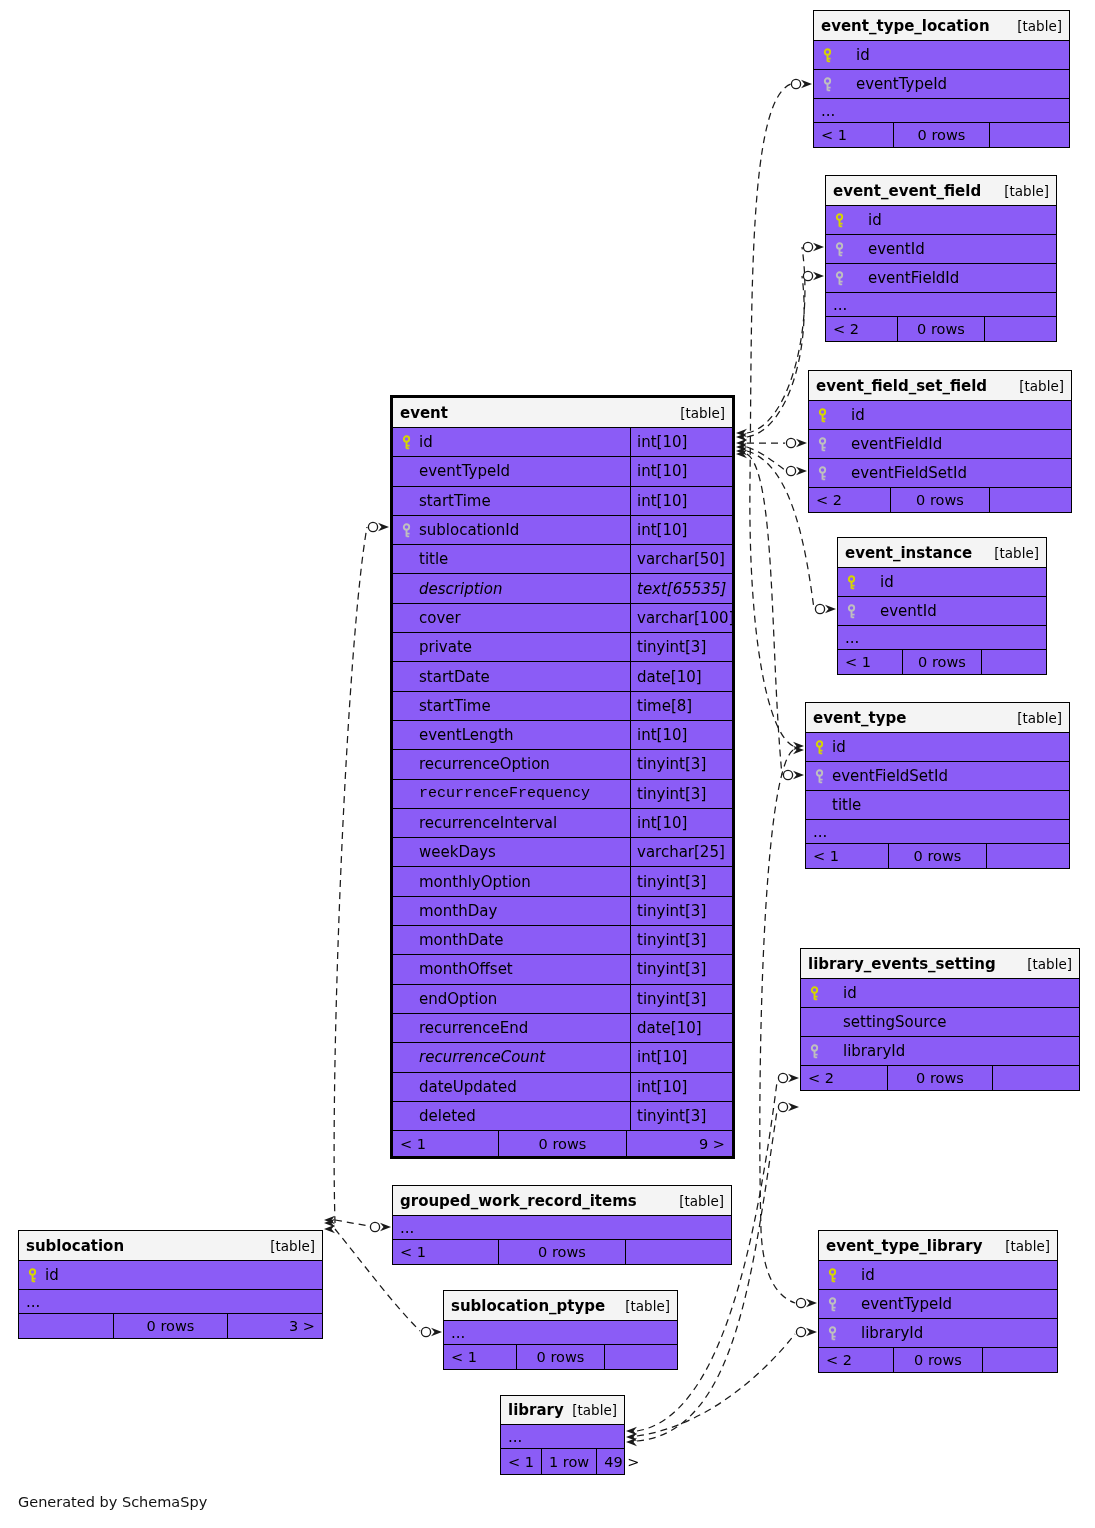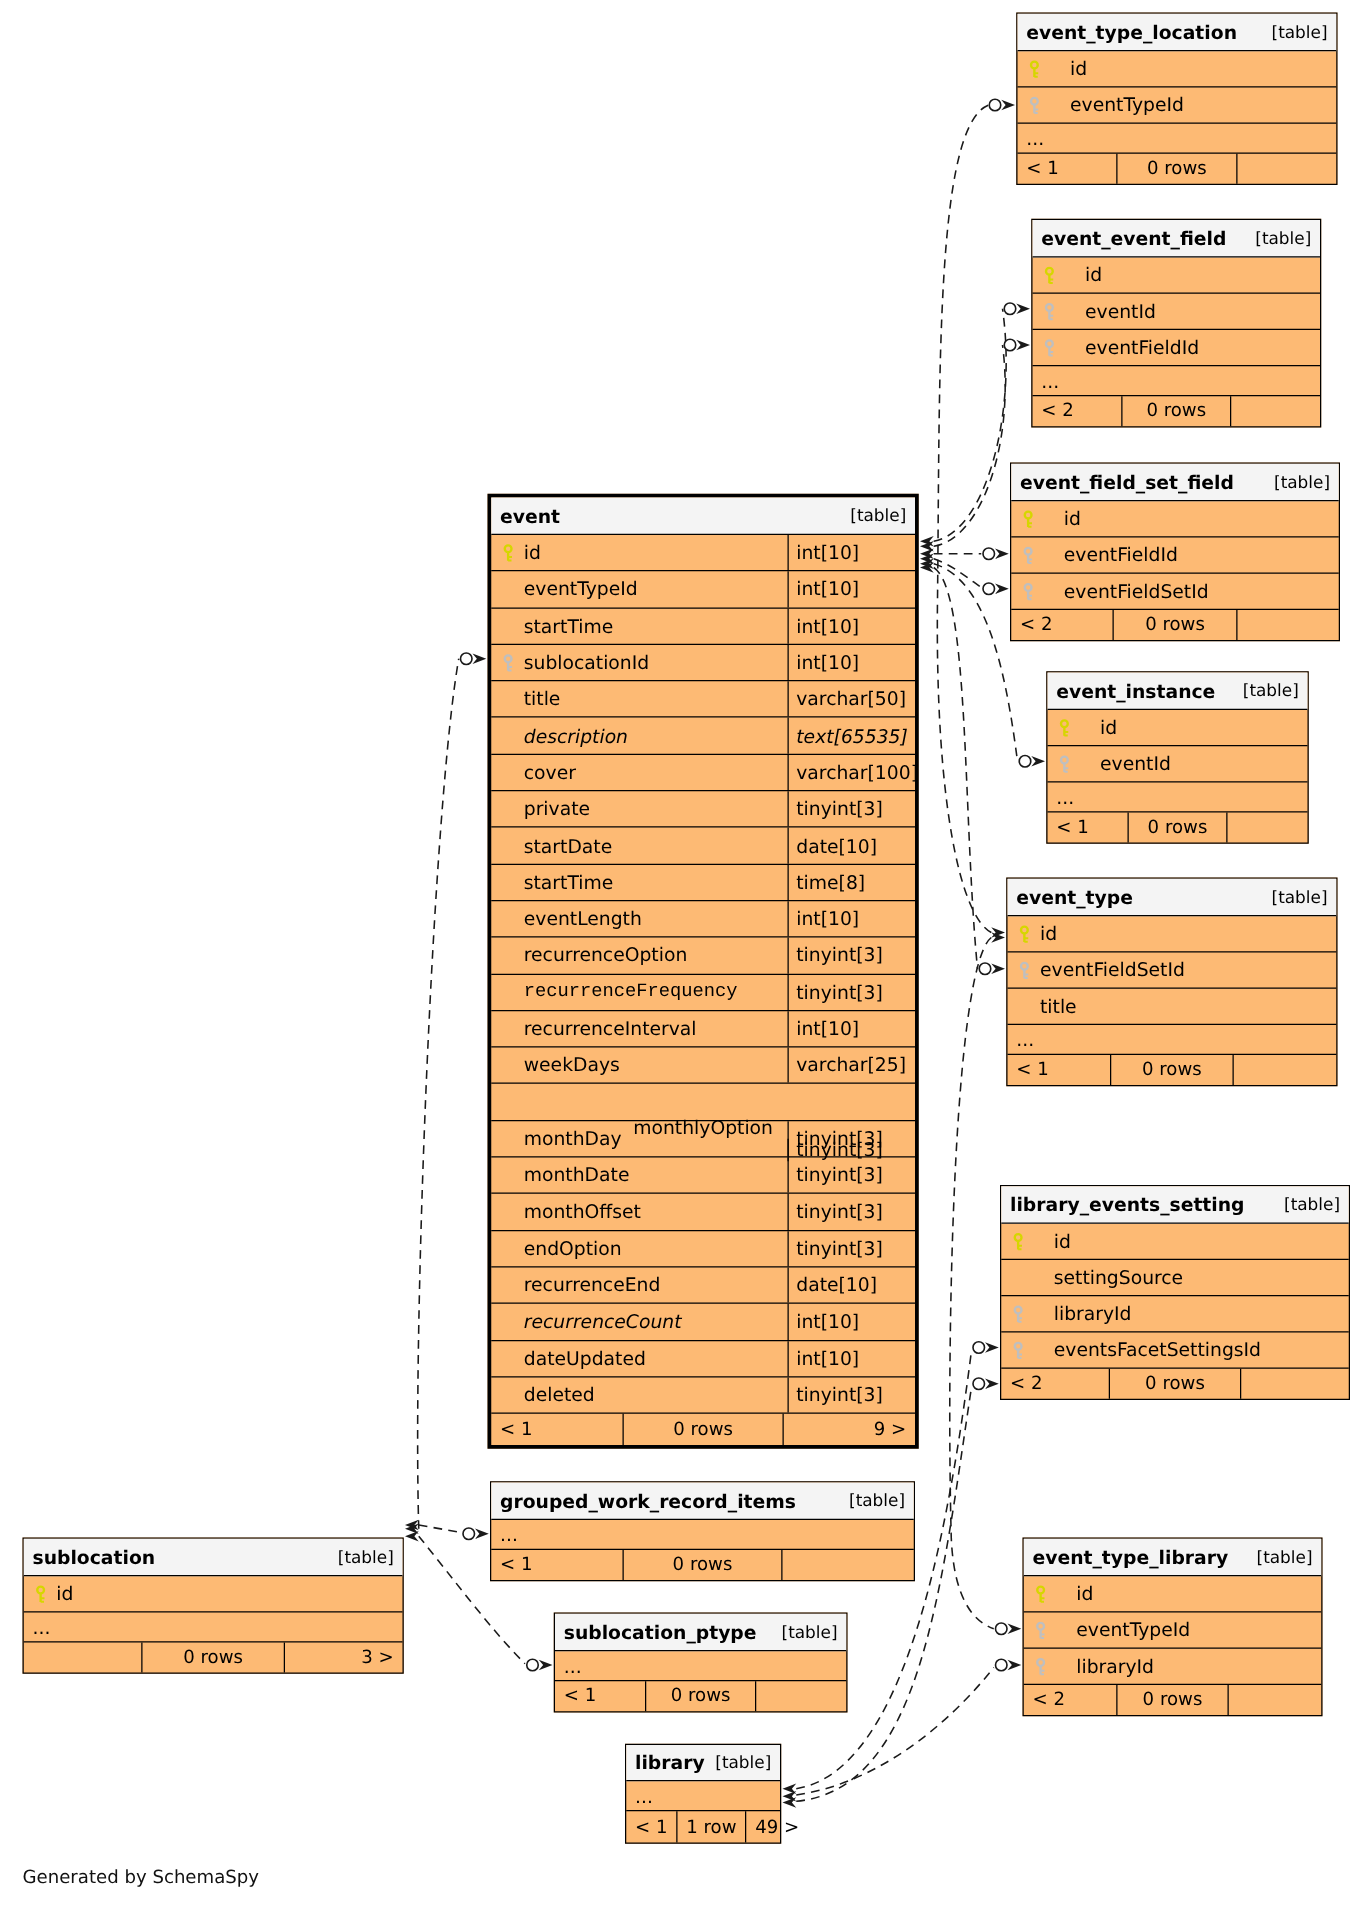--- a/index.html
+++ b/index.html
@@ -1,19 +1,19 @@
 <!DOCTYPE html>
 <html><head>
 <meta charset="utf-8">
 <style>
   html,body{margin:0;padding:0;background:#fff;}
   body{font-family:"DejaVu Sans","Liberation Sans",sans-serif;color:#000;}
   #canvas{position:relative;width:1095px;height:1528px;background:#fff;overflow:hidden;}
   #edges{position:absolute;left:0;top:0;z-index:0;pointer-events:none;}
-  .tbl{position:absolute;background:#fdba74;border:1.4px solid #000;box-sizing:border-box;z-index:2;}
+  .tbl{position:absolute;background:#8b5cf6;border:1.4px solid #000;box-sizing:border-box;z-index:2;}
   .tbl.focal{border:3px solid #000;}
   .thead{display:flex;justify-content:space-between;align-items:center;background:#f4f4f4;
          border-bottom:1.4px solid #000;padding:0 7px;box-sizing:border-box;}
   .tname{font-weight:bold;font-size:15px;white-space:nowrap;}
   .ttag{font-size:13.5px;white-space:nowrap;}
   .trow{display:flex;align-items:center;border-bottom:1px solid #000;box-sizing:border-box;}
   .keycell{flex:0 0 26px;display:flex;justify-content:center;align-items:center;}
   .cname{font-size:15px;white-space:nowrap;}
   .ctype{margin-left:auto;border-left:1px solid #000;align-self:stretch;display:flex;
          align-items:center;padding-left:6px;font-size:15px;box-sizing:border-box;white-space:nowrap;}
@@ -316,31 +316,20 @@
         <span class="keycell">
           <svg width="13" height="15" viewBox="0 0 13 15">
             <circle cx="6.5" cy="4" r="2.7" fill="none" stroke="#bfbfbf" stroke-width="1.9"></circle>
             <line x1="6.5" y1="6.7" x2="6.5" y2="13.6" stroke="#bfbfbf" stroke-width="1.9"></line>
             <line x1="6.5" y1="10.6" x2="9.6" y2="10.6" stroke="#bfbfbf" stroke-width="1.7"></line>
             <line x1="6.5" y1="13.4" x2="9.2" y2="13.4" stroke="#bfbfbf" stroke-width="1.7"></line>
           </svg>
         </span>
         <span class="cname" style="padding-left: 16px;">libraryId</span>
       </div>
-      <div class="trow" style="height: 29px;">
-        <span class="keycell">
-          <svg width="13" height="15" viewBox="0 0 13 15">
-            <circle cx="6.5" cy="4" r="2.7" fill="none" stroke="#bfbfbf" stroke-width="1.9"></circle>
-            <line x1="6.5" y1="6.7" x2="6.5" y2="13.6" stroke="#bfbfbf" stroke-width="1.9"></line>
-            <line x1="6.5" y1="10.6" x2="9.6" y2="10.6" stroke="#bfbfbf" stroke-width="1.7"></line>
-            <line x1="6.5" y1="13.4" x2="9.2" y2="13.4" stroke="#bfbfbf" stroke-width="1.7"></line>
-          </svg>
-        </span>
-        <span class="cname" style="padding-left: 16px;">eventsFacetSettingsId</span>
-      </div>
       <div class="tfoot" style="height: 24px;">
         <span class="fc l">&lt; 2</span>
         <span class="fc c">0 rows</span>
         <span class="fc r"></span>
       </div>
     </div>
     <div class="tbl focal" style="left: 390px; top: 395px; width: 345px;">
       <div class="thead" style="height: 30px;">
         <span class="tname">event</span>
         <span class="ttag">[table]</span>
@@ -427,21 +416,21 @@
       <div class="trow" style="height: 29.3px;">
         <span class="keycell"></span>
         <span class="cname" style="padding-left: 0px;">recurrenceInterval</span>
         <span class="ctype" style="width: 102px;">int[10]</span>
       </div>
       <div class="trow" style="height: 29.3px;">
         <span class="keycell"></span>
         <span class="cname" style="padding-left: 0px;">weekDays</span>
         <span class="ctype" style="width: 102px;">varchar[25]</span>
       </div>
-      <div class="trow" style="height: 29.3px; flex-direction: column;">
+      <div class="trow" style="height: 29.3px;">
         <span class="keycell"></span>
         <span class="cname" style="padding-left: 0px;">monthlyOption</span>
         <span class="ctype" style="width: 102px;">tinyint[3]</span>
       </div>
       <div class="trow" style="height: 29.3px;">
         <span class="keycell"></span>
         <span class="cname" style="padding-left: 0px;">monthDay</span>
         <span class="ctype" style="width: 102px;">tinyint[3]</span>
       </div>
       <div class="trow" style="height: 29.3px;">

